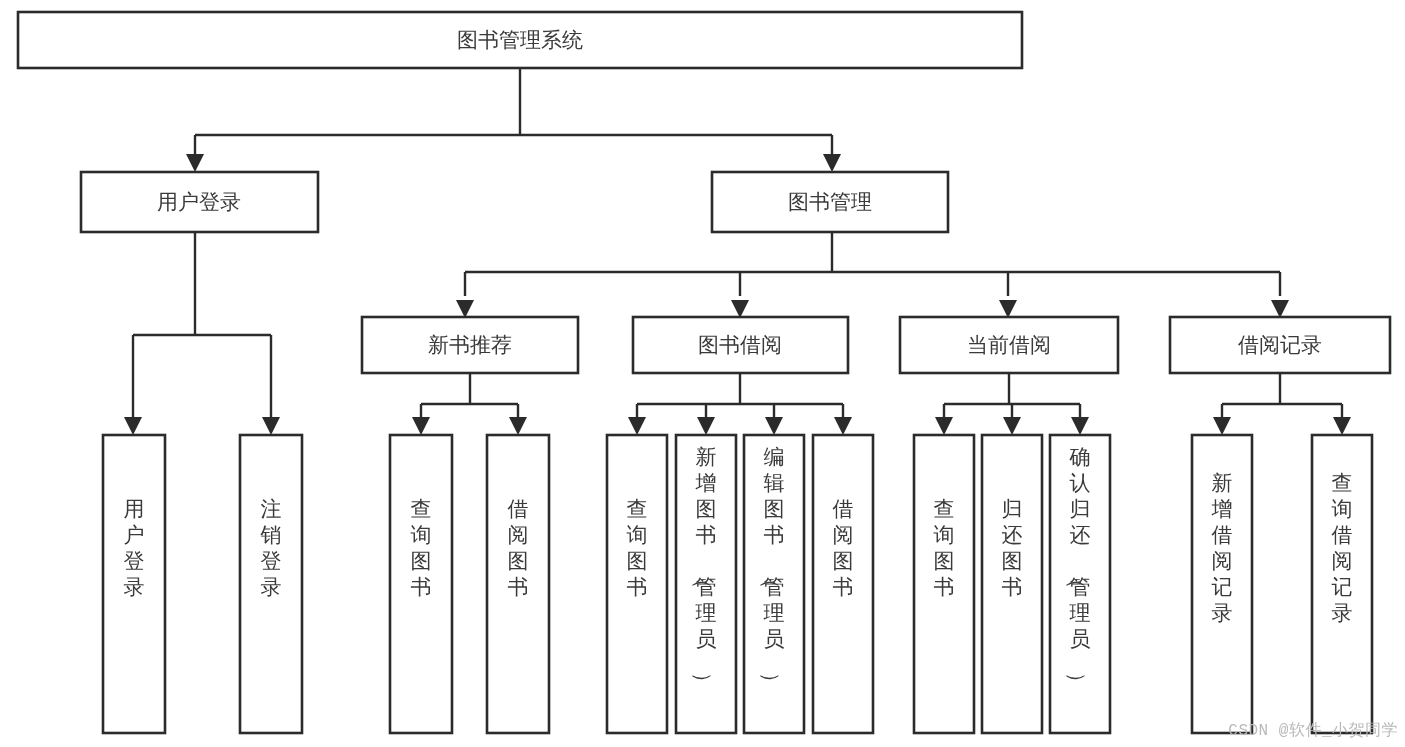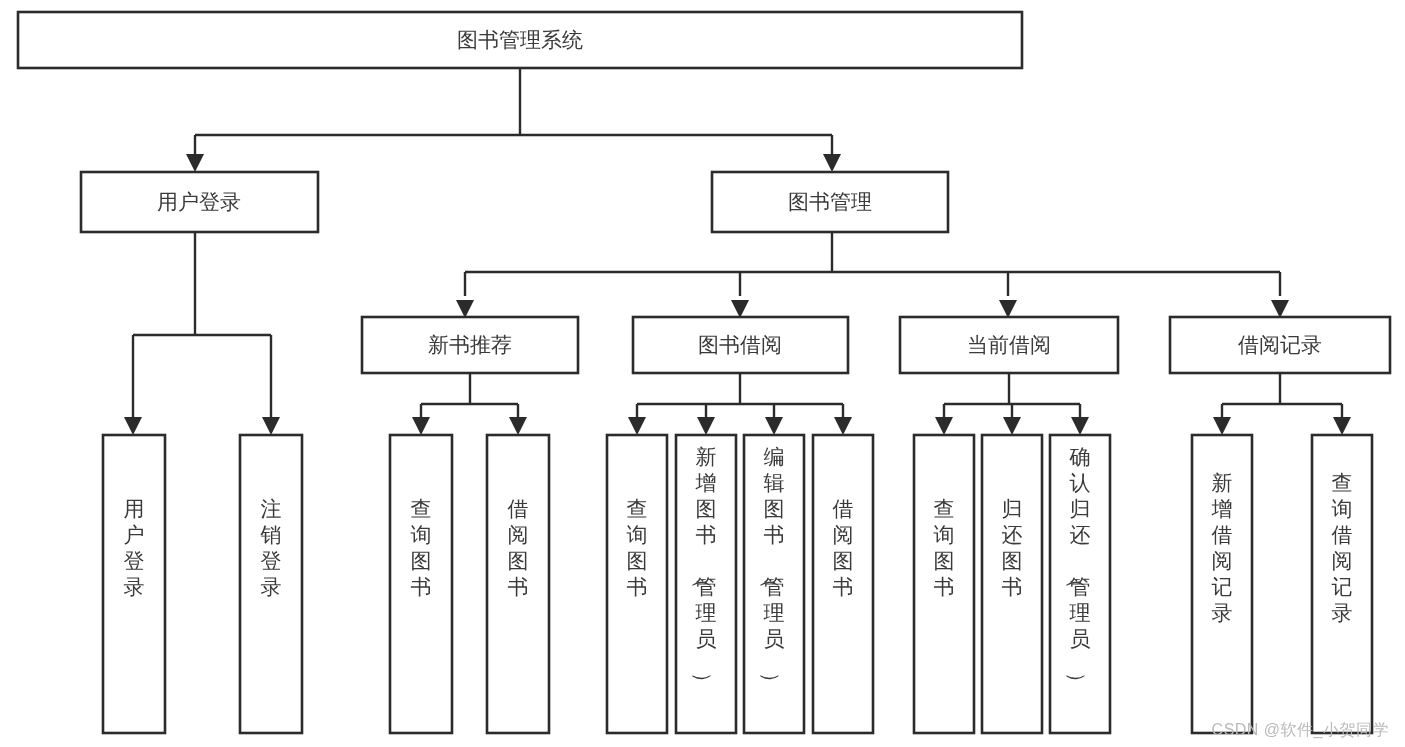--- a/index.html
+++ b/index.html
@@ -55,23 +55,23 @@
     dominant-baseline: middle;
   }
   .node-label-v {
     font-family: "Liberation Sans", "DejaVu Sans", sans-serif;
     font-size: 21px;
     fill: #3a3a3a;
     text-anchor: middle;
   }
   .watermark {
     position: absolute;
-    right: 16px;
+    right: 7px;
     bottom: 6px;
-    font-family: Liberation Sans, sans-serif;
+    font-family: Liberation Mono, monospace;
     font-size: 16px;
     color: #b9b9b9;
     letter-spacing: 0.5px;
     white-space: nowrap;
     user-select: none;
   }
 </style>
 </head>
 <body>
 

